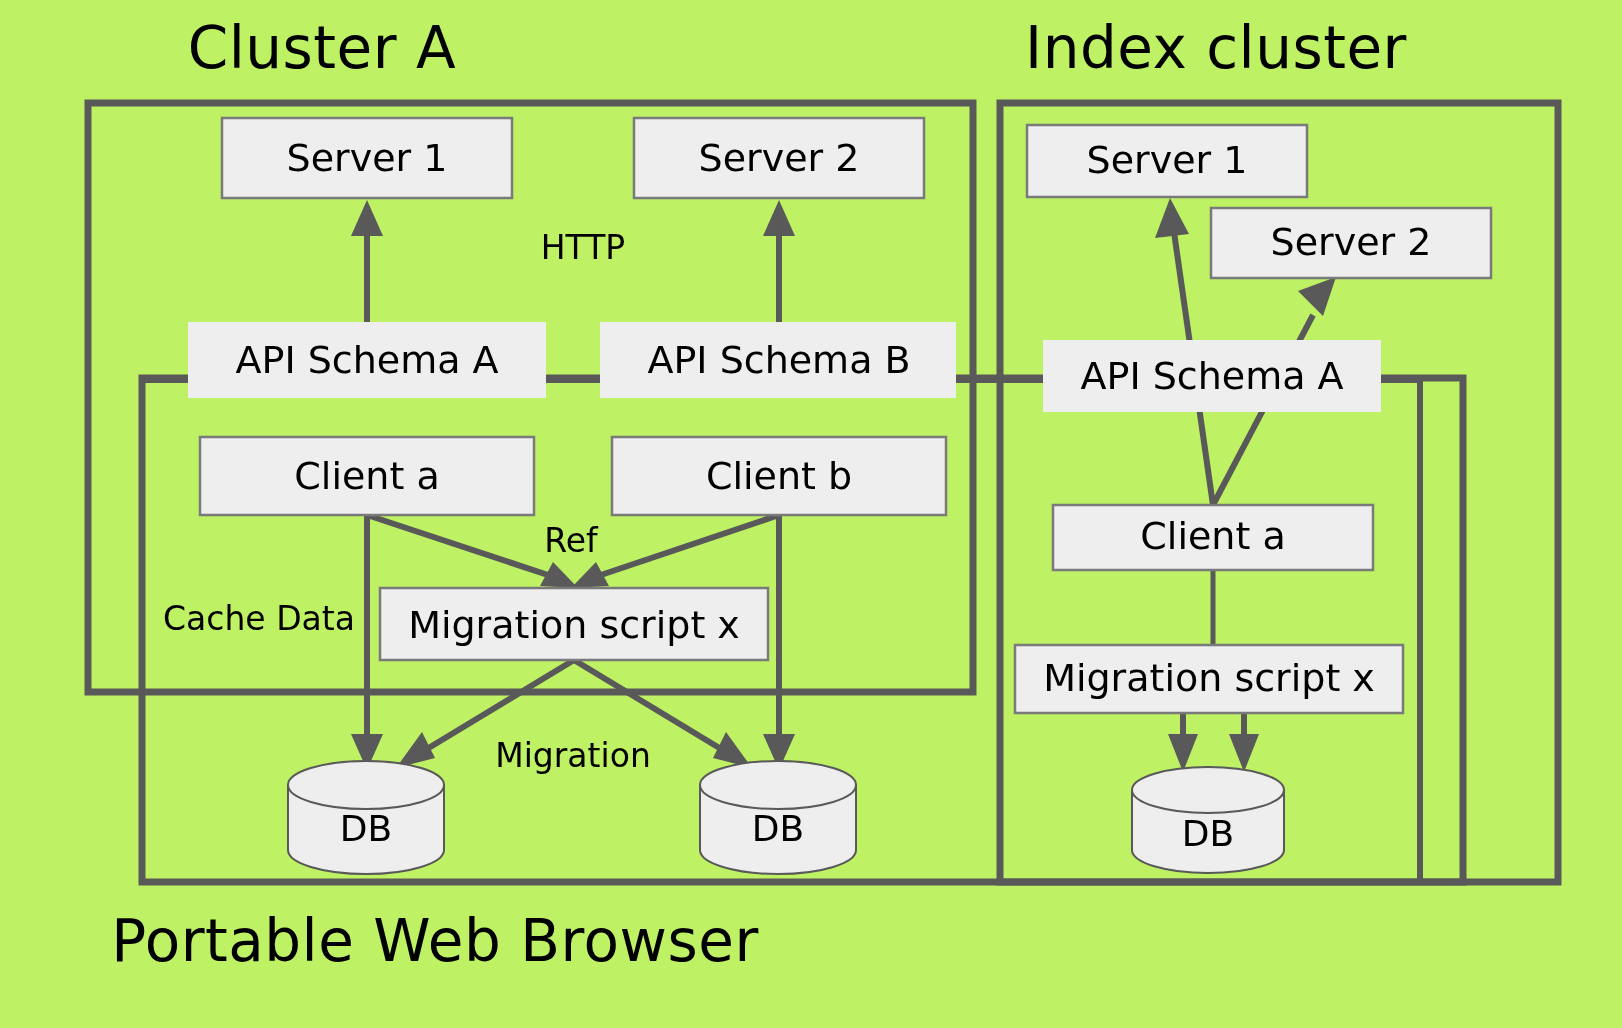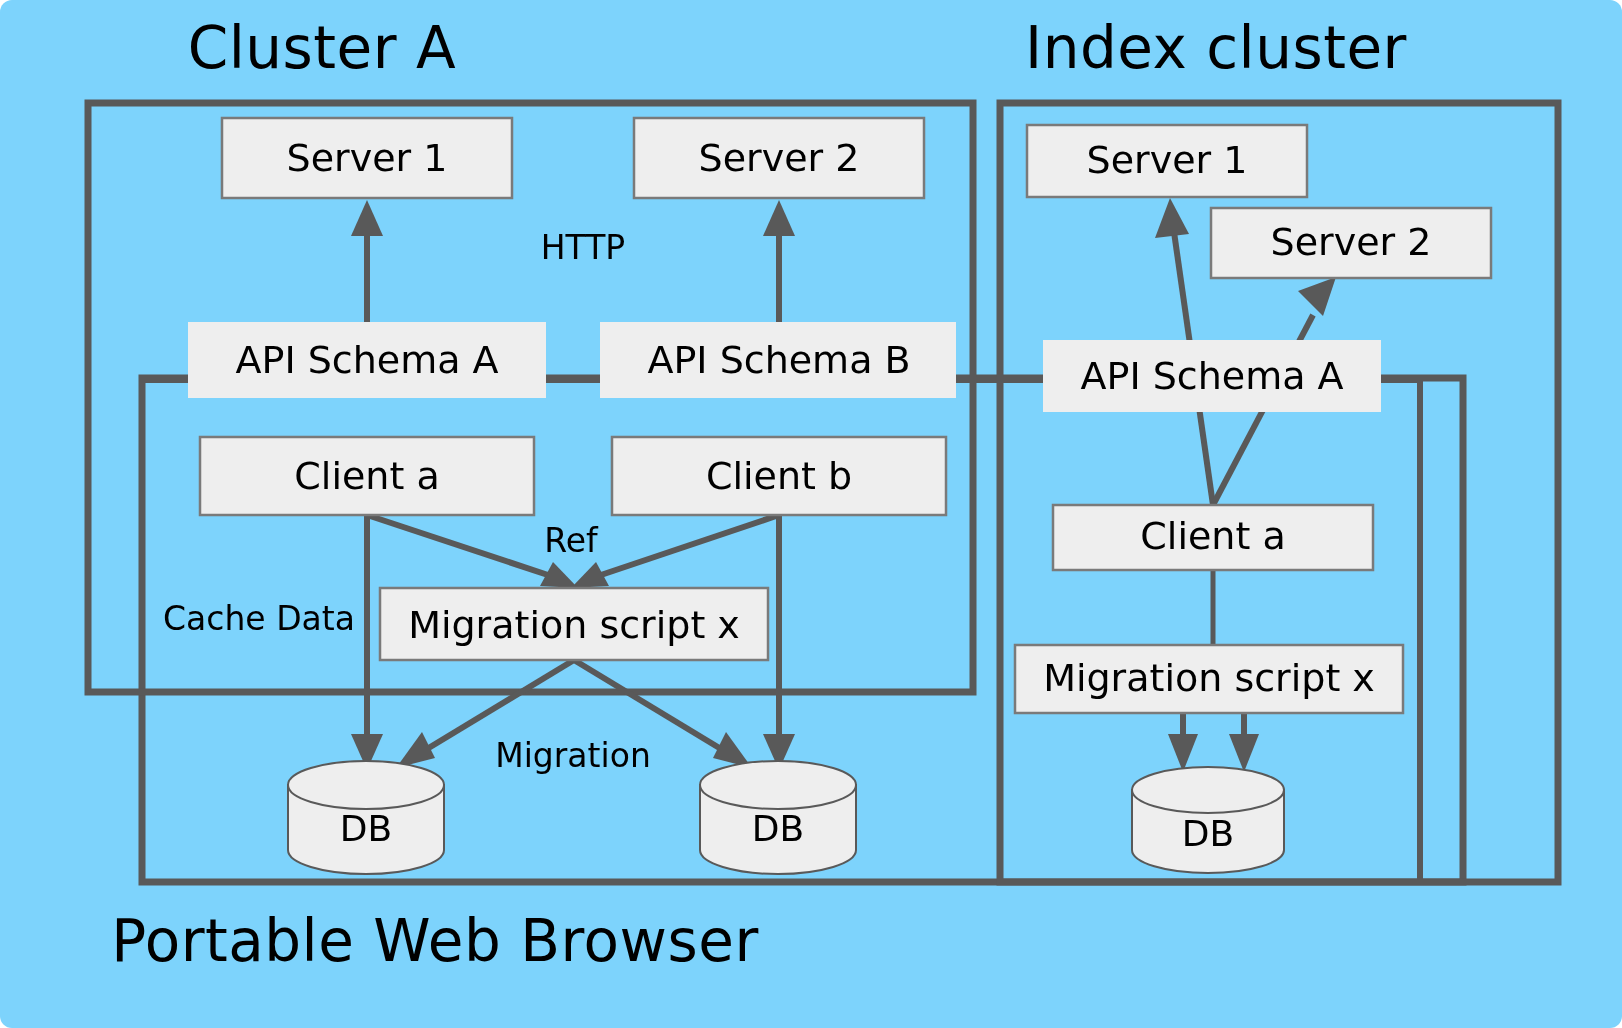--- a/index.html
+++ b/index.html
@@ -8,22 +8,21 @@
     background: #ffffff;
   }
   body {
     font-family: "DejaVu Sans", "Liberation Sans", sans-serif;
   }
   #diagram-root {
     position: relative;
     width: 1622px;
     height: 1028px;
     overflow: hidden;
-    background: #7dd3fc;
-    border-radius: 12px;
+    background: #bef264;
   }
   svg#diagram-svg {
     display: block;
     width: 1622px;
     height: 1028px;
   }
   .frame-rect {
     fill: none;
     stroke: #595959;
     stroke-width: 7;

